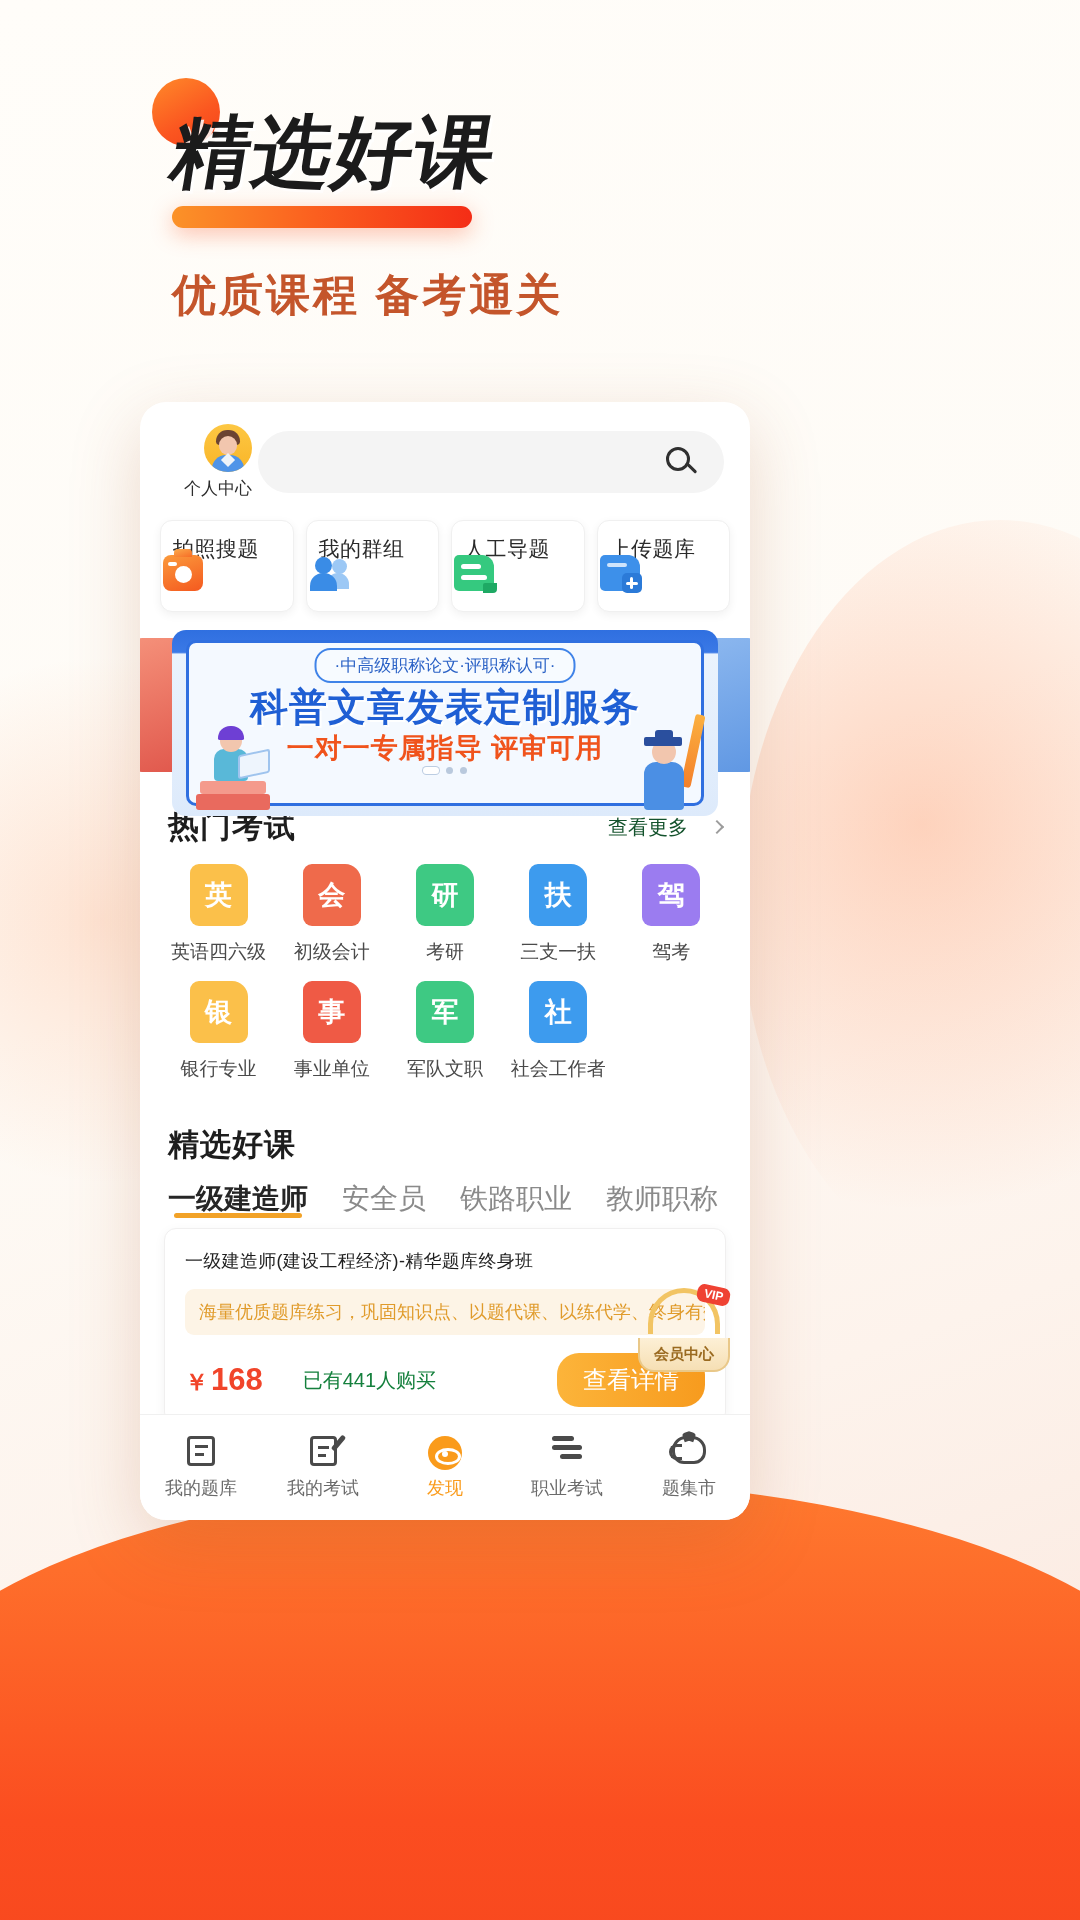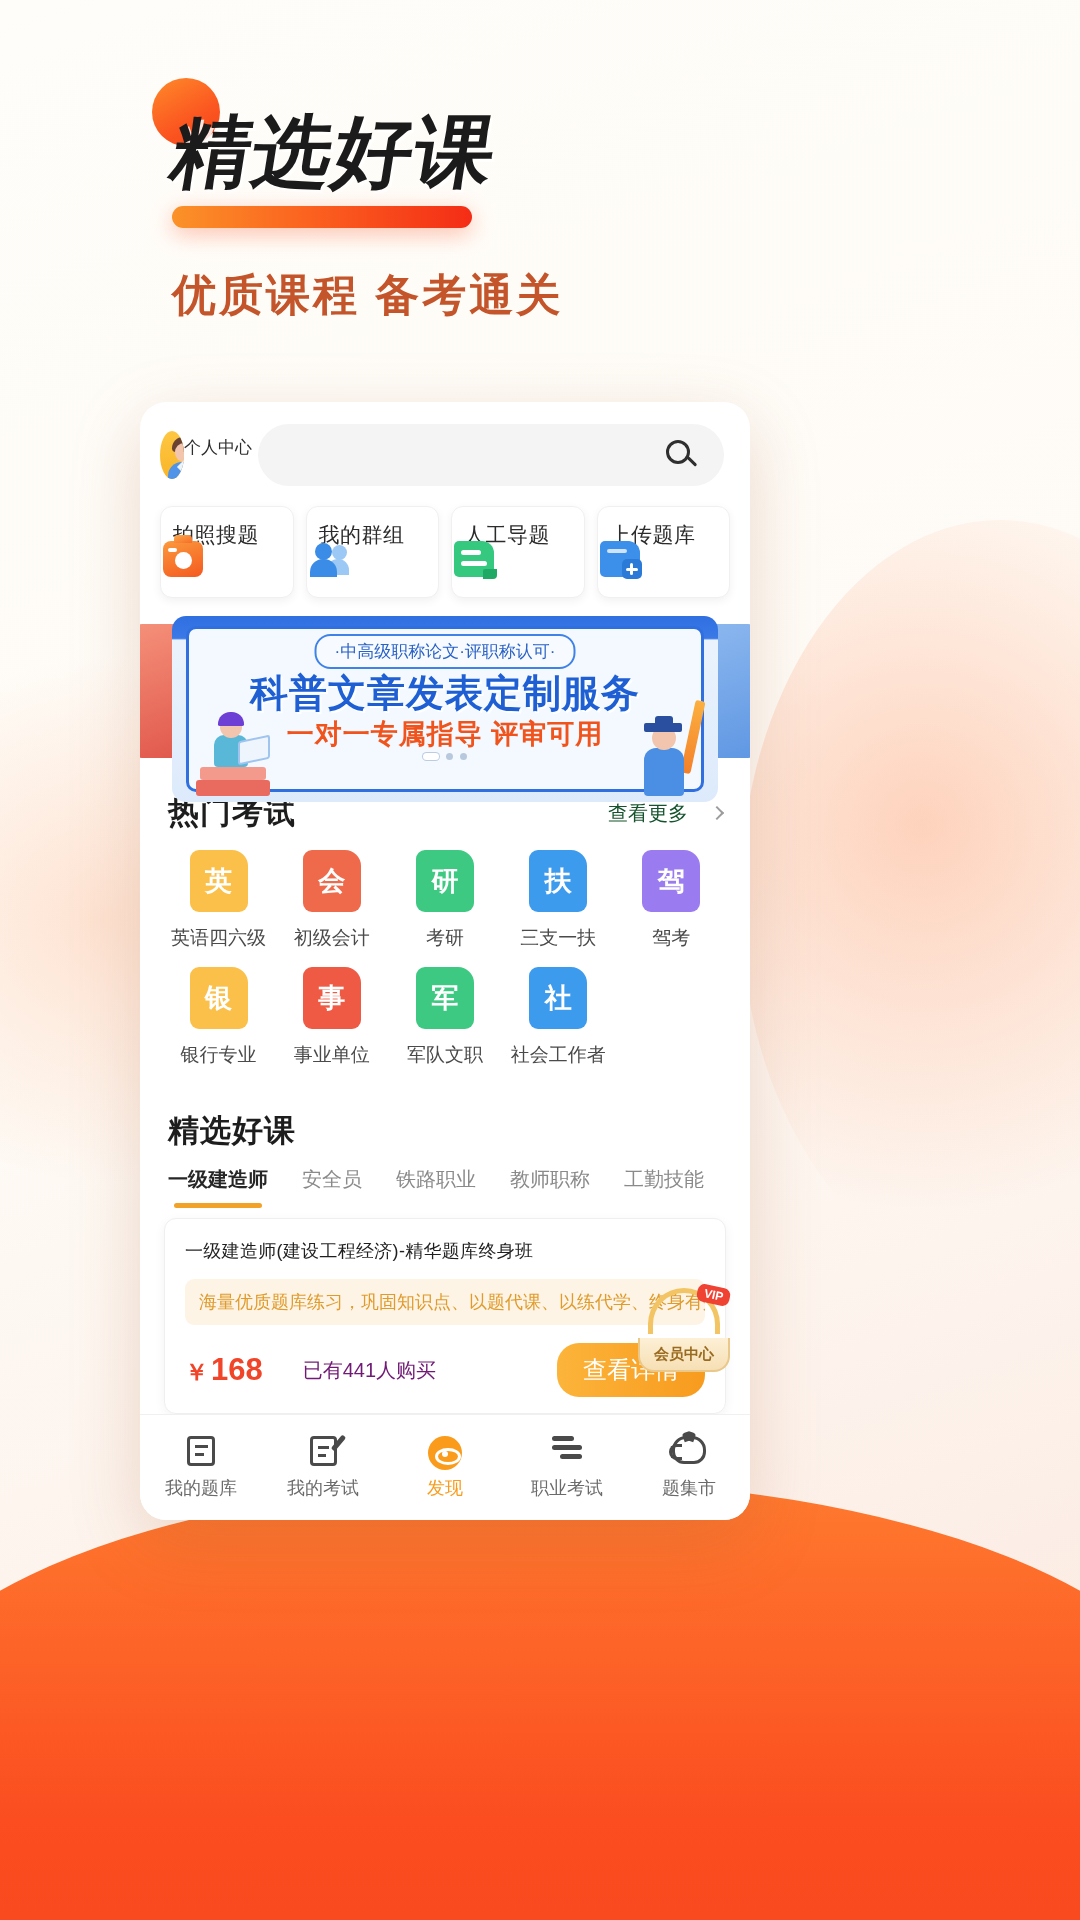--- a/index.html
+++ b/index.html
@@ -45,21 +45,21 @@
     color:#c4552b; letter-spacing:3px; }
 
   
   .phone { position:absolute; left:140px; top:402px; width:610px; height:1118px;
     background:#ffffff; border-radius:26px;
     box-shadow:0 22px 70px rgba(170,90,50,.22);
     overflow:hidden; }
 
   
   .ph-head { display:flex; align-items:center; padding:22px 20px 4px 20px; }
-  .avatar-col { width:92px; display:flex; align-items:flex-start; }
+  .avatar-col { width:92px; display:flex; flex-direction:column; align-items:flex-end; }
   .avatar { width:48px; height:48px; border-radius:50%;
     background:linear-gradient(180deg,#fdc743,#f9b528); position:relative; overflow:hidden; }
   .av-hair { position:absolute; left:12px; top:6px; width:24px; height:15px;
     border-radius:12px 12px 4px 4px; background:#6b4332; }
   .av-face { position:absolute; left:15px; top:12px; width:18px; height:19px;
     border-radius:9px; background:#f2c6ae; }
   .av-body { position:absolute; left:8px; top:31px; width:32px; height:20px;
     border-radius:14px 14px 0 0; background:#4f94e8; }
   .av-collar { position:absolute; left:19px; top:31px; width:10px; height:10px;
     background:#eef3f8; transform:rotate(45deg); }
@@ -179,36 +179,36 @@
   .exam { width:20%; display:flex; flex-direction:column; align-items:center; margin-bottom:16px; }
   .exam-tile { width:58px; height:62px; border-radius:9px 16px 9px 9px;
     display:flex; align-items:center; justify-content:center;
     font-size:27px; font-weight:bold; color:#ffffff; position:relative; }
   .exam-tile:after { content:""; position:absolute; right:-6px; bottom:-4px;
     width:20px; height:24px; border-radius:6px; opacity:.28; background:inherit; z-index:-1; }
   .exam-label { margin-top:13px; font-size:19px; color:#4a4a4a; white-space:nowrap; }
 
   
   .tabs { display:flex; padding:14px 28px 0 28px; gap:34px; }
-  .tab { font-size:20px; color:#8a8a8a; position:relative; padding-bottom:15px; white-space:nowrap; }
+  .tab { font-size:28px; color:#8a8a8a; position:relative; padding-bottom:0; white-space:nowrap; }
   .tab.active { color:#262626; font-weight:bold; }
   .tab.active:after { content:""; position:absolute; left:6px; right:6px; bottom:0;
     height:5px; border-radius:3px; background:#f2a227; }
 
   
   .courses { padding:10px 24px 0 24px; }
   .course { background:#fff; border:1px solid #f0efef; border-radius:12px;
     box-shadow:0 3px 12px rgba(0,0,0,.05); padding:20px 20px 16px 20px; margin-bottom:16px; }
   .course-title { font-size:18px; color:#1f1f1f; letter-spacing:.3px; white-space:nowrap; }
   .course-desc { margin-top:16px; background:#fdf4e6; border-radius:9px;
     padding:11px 14px; font-size:18px; color:#e09b2b; white-space:nowrap; overflow:hidden; }
   .course-foot { display:flex; align-items:center; margin-top:18px; }
   .price { font-size:31px; font-weight:bold; color:#f1452a; }
   .price .yen { font-size:23px; margin-right:3px; }
-  .buyers { margin-left:40px; font-size:20px; color:#701a75; }
+  .buyers { margin-left:40px; font-size:20px; color:#15803d; }
   .detail-btn { margin-left:auto; background:linear-gradient(90deg,#fcb43a,#f79b1e);
     color:#fff; font-size:24px; padding:11px 26px; border-radius:22px;
     border:none; white-space:nowrap; }
 
   
   .badge-vip { position:absolute; right:18px; top:884px; width:96px; height:86px;
     display:flex; flex-direction:column; align-items:center; justify-content:flex-end;
     z-index:30; }
   .badge-vip .plate { width:92px; height:34px; border-radius:0 0 16px 16px;
     background:linear-gradient(180deg,#fdf0d6,#f6dfb4);

